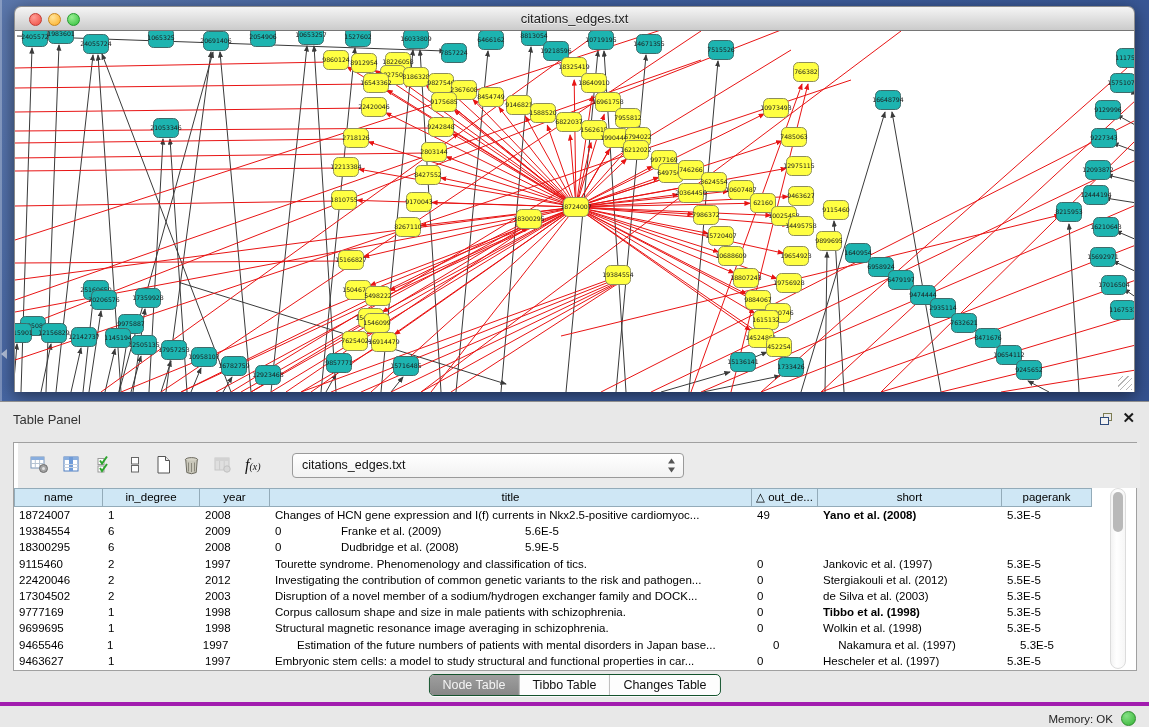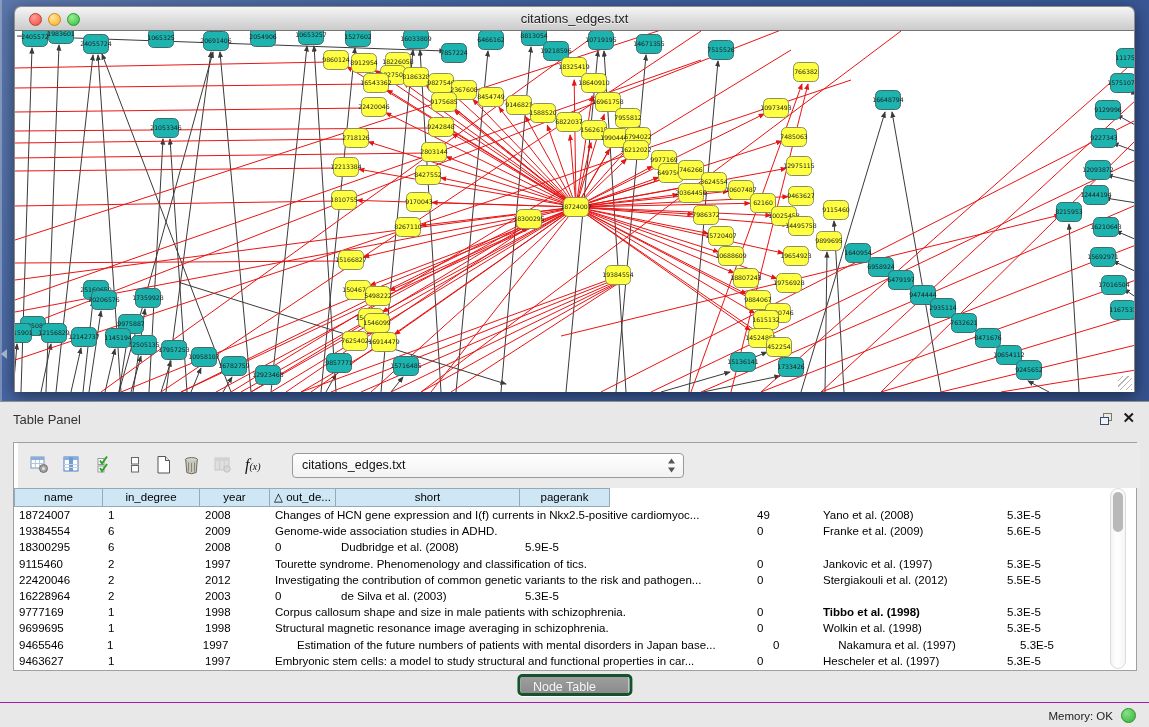--- a/index.html
+++ b/index.html
@@ -52,26 +52,26 @@
     text-align:center; line-height:17px; color:#000; white-space:nowrap; overflow:hidden; }
   .th:first-child { border-left:1px solid #93abb9; }
   .tbody { position:absolute; left:0; top:64px; width:1090px; }
   .tr { display:flex; height:16.2px; }
   .td { font-size:11.5px; line-height:16px; color:#000; padding-left:5px;
     white-space:nowrap; overflow:hidden; }
   .vscroll { position:absolute; right:10px; top:45px; width:16px; height:181px;
     background:linear-gradient(90deg,#f3f3f3,#ffffff 40%,#f6f6f6); border:1px solid #dcdcdc; border-radius:8px; }
   .vthumb { position:absolute; left:2px; top:3px; width:10px; height:40px; background:#b9b9b9; border-radius:6px; }
   .tabs { position:absolute; left:50%; top:272px; transform:translateX(-50%);
-    display:flex; height:22px; border:3px solid #14532d; border-radius:5px;
-    overflow:hidden; background:#fdfdfd; box-shadow:0 1px 0 rgba(255,255,255,.8);flex-direction:column; }
+    display:flex; height:22px; border:1px solid #14532d; border-radius:5px;
+    overflow:hidden; background:#fdfdfd; box-shadow:0 1px 0 rgba(255,255,255,.8); }
   .tab { font-size:12.5px; line-height:20px; padding:0 13px; color:#111; border-right:1px solid #bdbdbd; }
   .tab:last-child { border-right:none; }
   .tab.sel { background:linear-gradient(#9e9e9e,#878787); color:#f4f4f4; }
-  .statusbar { position:absolute; left:0; top:300px; width:100%; height:26px; border-top:1px solid #a21caf; }
+  .statusbar { position:absolute; left:0; top:300px; width:100%; height:26px; border-top:4px solid #a21caf; }
   .mem-label { position:absolute; right:36px; top:7px; font-size:11.5px; color:#222; }
   .mem-dot { position:absolute; right:13px; top:5px; width:15px; height:15px; border-radius:50%;
     background:radial-gradient(circle at 35% 30%,#86e286,#35b335); border:1px solid #2d8c2d; }
 </style>
 </head>
 <body>
 
 <div class="desktop">
   <div class="edge-arrow"></div>
 
@@ -843,39 +843,39 @@
               <path d="M4.5 1.5 L8 6.5 H1 Z" fill="#555"></path>
               <path d="M1 10.5 H8 L4.5 15.5 Z" fill="#555"></path>
             </svg>
         </span>
       </div>
     </div>
     <div class="thead" id="thead-row">
         <div class="th" style="width: 89px;">name</div>
         <div class="th" style="width: 97px;">in_degree</div>
         <div class="th" style="width: 70px;">year</div>
+        <div class="th" style="width: 482px;">title</div>
         <div class="th" style="width: 66px;">△ out_de...</div>
         <div class="th" style="width: 184px;">short</div>
         <div class="th" style="width: 90px;">pagerank</div>
       </div>
     <div class="tbody" id="tbody">
         <div class="tr">
           <div class="td" style="width: 89px;">18724007</div>
           <div class="td" style="width: 97px;">1</div>
           <div class="td" style="width: 70px;">2008</div>
           <div class="td" style="width: 482px;">Changes of HCN gene expression and I(f) currents in Nkx2.5-positive cardiomyoc...</div>
           <div class="td" style="width: 66px;">49</div>
-          <div class="td" style="width: 184px;">Yano et al. (2008)</div>
+          <div class="td" style="width: 184px; font-weight: bold;">Yano et al. (2008)</div>
           <div class="td" style="width: 90px;">5.3E-5</div>
         </div>
         <div class="tr">
           <div class="td" style="width: 89px;">19384554</div>
           <div class="td" style="width: 97px;">6</div>
           <div class="td" style="width: 70px;">2009</div>
-          <div class="td" style="width: 482px;">Genome-wide association studies in ADHD.</div>
           <div class="td" style="width: 66px;">0</div>
           <div class="td" style="width: 184px;">Franke et al. (2009)</div>
           <div class="td" style="width: 90px;">5.6E-5</div>
         </div>
         <div class="tr">
           <div class="td" style="width: 89px;">18300295</div>
           <div class="td" style="width: 97px;">6</div>
           <div class="td" style="width: 70px;">2008</div>
           <div class="td" style="width: 66px;">0</div>
           <div class="td" style="width: 184px;">Dudbridge et al. (2008)</div>
@@ -893,23 +893,24 @@
         <div class="tr">
           <div class="td" style="width: 89px;">22420046</div>
           <div class="td" style="width: 97px;">2</div>
           <div class="td" style="width: 70px;">2012</div>
           <div class="td" style="width: 482px;">Investigating the contribution of common genetic variants to the risk and pathogen...</div>
           <div class="td" style="width: 66px;">0</div>
           <div class="td" style="width: 184px;">Stergiakouli et al. (2012)</div>
           <div class="td" style="width: 90px;">5.5E-5</div>
         </div>
         <div class="tr">
-          <div class="td" style="width: 89px;">16228964</div>
+          <div class="td" style="width: 89px;">17304502</div>
           <div class="td" style="width: 97px;">2</div>
           <div class="td" style="width: 70px;">2003</div>
+          <div class="td" style="width: 482px;">Disruption of a novel member of a sodium/hydrogen exchanger family and DOCK...</div>
           <div class="td" style="width: 66px;">0</div>
           <div class="td" style="width: 184px;">de Silva et al. (2003)</div>
           <div class="td" style="width: 90px;">5.3E-5</div>
         </div>
         <div class="tr">
           <div class="td" style="width: 89px;">9777169</div>
           <div class="td" style="width: 97px;">1</div>
           <div class="td" style="width: 70px;">1998</div>
           <div class="td" style="width: 482px;">Corpus callosum shape and size in male patients with schizophrenia.</div>
           <div class="td" style="width: 66px;">0</div>

